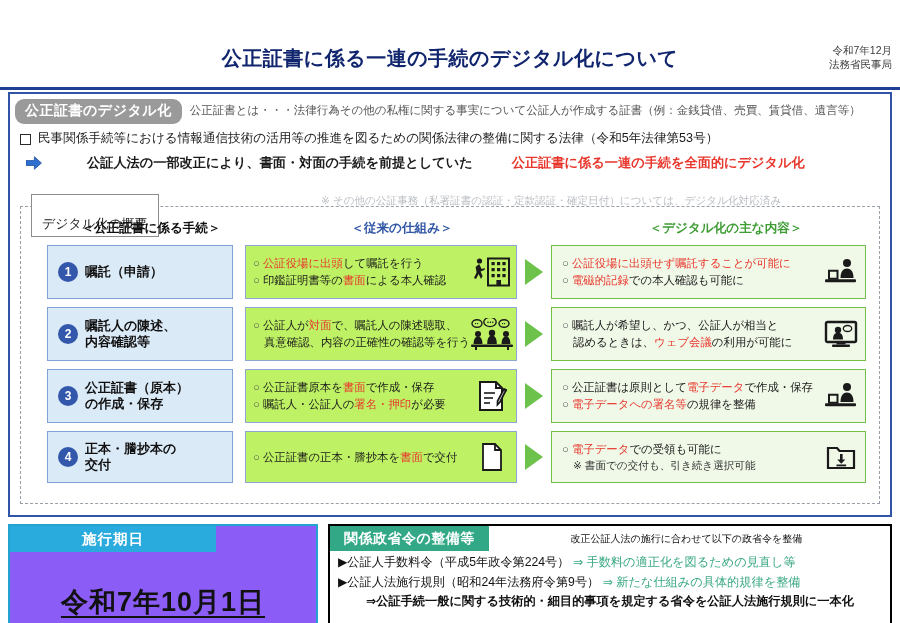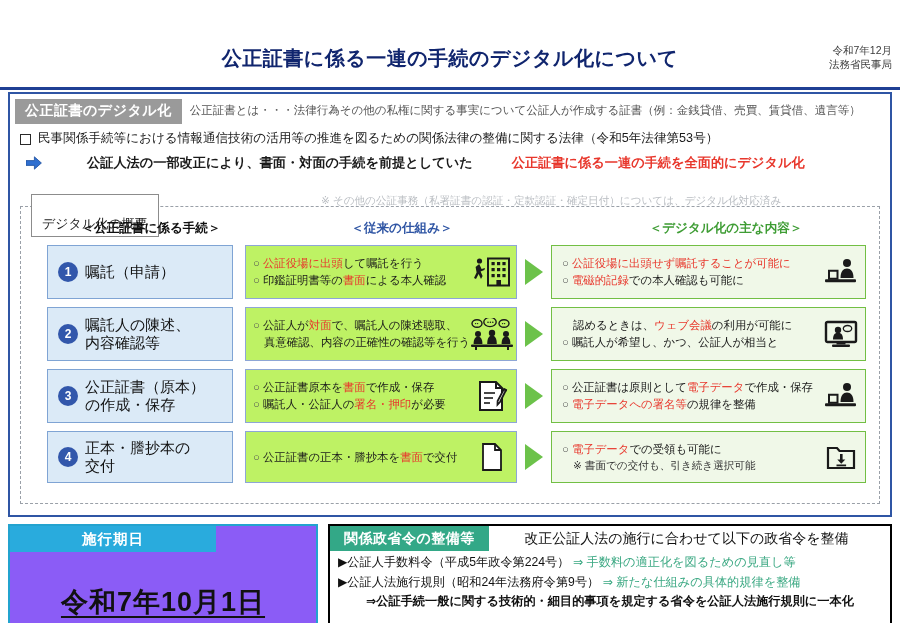--- a/index.html
+++ b/index.html
@@ -68,20 +68,21 @@
     margin: 5px 6px 0 5px;
   }
   .gray-tab {
     background: #9a9a9a;
     color: #ffffff;
     font-size: 14px;
     font-weight: bold;
     padding: 3px 10px 4px 10px;
     white-space: nowrap;
     letter-spacing: 0.5px;
+    border-radius: 9px;
   }
   .head-note {
     font-size: 11.5px;
     color: #555555;
     padding: 5px 0 0 8px;
     white-space: nowrap;
     line-height: 1.2;
   }
 
   
@@ -186,22 +187,22 @@
     background: #3257ab;
     color: #ffffff;
     font-size: 12px;
     font-weight: bold;
     display: flex;
     align-items: center;
     justify-content: center;
     margin-right: 7px;
   }
   .step-label {
-    font-size: 15px;
-    font-weight: normal;
+    font-size: 13px;
+    font-weight: bold;
     line-height: 1.2;
     color: #111111;
   }
 
   .old-box {
     margin-left: 12px;
     width: 272px;
     background: #bef264;
     border: 1.3px solid #8ea6d6;
     box-sizing: border-box;
@@ -321,21 +322,21 @@
     height: 25px;
     display: flex;
     align-items: center;
     padding: 0 14px;
     letter-spacing: 0.5px;
     white-space: nowrap;
   }
   .ord-head-note {
     flex: 1 1 auto;
     text-align: center;
-    font-size: 14px;
+    font-size: 10px;
     color: #111111;
     white-space: nowrap;
     padding-right: 6px;
   }
   .ord-line {
     font-size: 12.2px;
     line-height: 1.28;
     white-space: nowrap;
     color: #111111;
     padding-left: 8px;
@@ -494,22 +495,22 @@
             </svg>
           </div>
         </div>
         <div class="green-arrow-cell">
           <svg width="20" height="28" viewBox="0 0 20 28" aria-hidden="true">
             <path d="M1 1 L19 14 L1 27 Z" fill="#6cc24a"></path>
           </svg>
         </div>
         <div class="new-box">
           <div class="bullets">
+            <span class="b"><span class="circ">○</span>嘱託人が希望し、かつ、公証人が相当と</span>
             <span class="b" style="padding-left:11px;">認めるときは、<span class="hl-red">ウェブ会議</span>の利用が可能に</span>
-            <span class="b"><span class="circ">○</span>嘱託人が希望し、かつ、公証人が相当と</span>
           </div>
           <div class="icon-slot">
             <svg width="34" height="28" viewBox="0 0 34 28" aria-hidden="true">
               <rect x="2" y="2" width="30" height="20" rx="1.5" fill="none" stroke="#1a1a1a" stroke-width="2.4"></rect>
               <g fill="#1a1a1a">
                 <circle cx="14" cy="10" r="3.2"></circle>
                 <path d="M9 19.5 C9 14.6 11.3 12.6 14 12.6 C16.7 12.6 19 14.6 19 19.5 Z"></path>
               </g>
               <ellipse cx="23.5" cy="8.5" rx="4.2" ry="3" fill="none" stroke="#1a1a1a" stroke-width="1.3"></ellipse>
               <rect x="12.5" y="22.5" width="9" height="2" fill="#1a1a1a"></rect>

